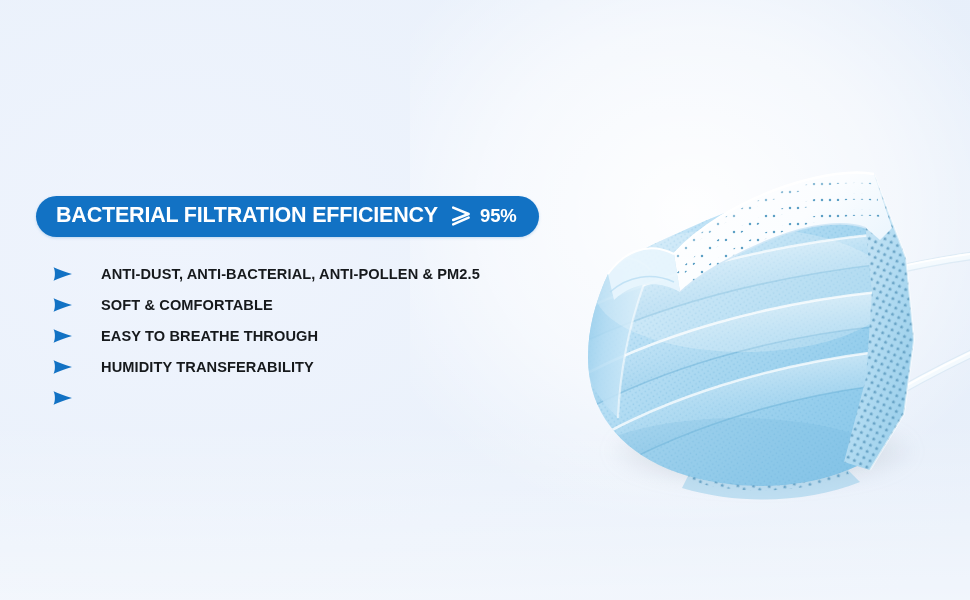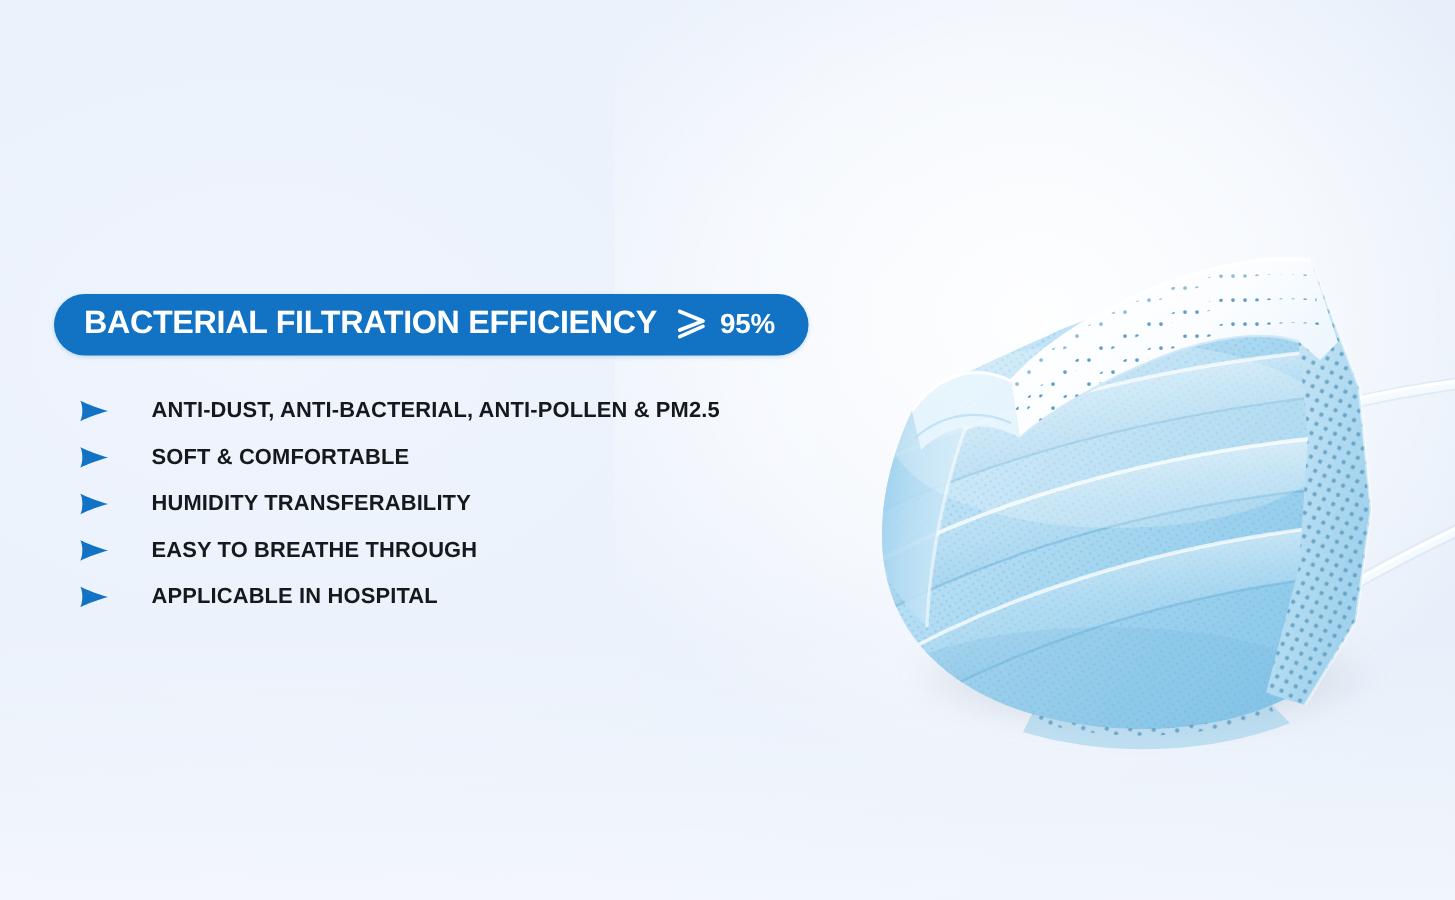--- a/index.html
+++ b/index.html
@@ -360,34 +360,33 @@
           </svg>
         </span>
         <span class="feature-label">SOFT &amp; COMFORTABLE</span>
       </li>
       <li class="feature-item">
         <span class="arrow-icon">
           <svg viewBox="0 0 21 16" xmlns="http://www.w3.org/2000/svg" aria-hidden="true">
             <path d="M1.5 1.2 C6.5 3.6 13.5 6.2 20 8 C13.5 9.8 6.5 12.4 1.5 14.8 C3.4 11.6 3.4 4.4 1.5 1.2 Z" fill="#1272c4"></path>
           </svg>
         </span>
+        <span class="feature-label">EASY TO BREATHE THROUGH</span>
+      </li>
+      <li class="feature-item">
+        <span class="arrow-icon">
+          <svg viewBox="0 0 21 16" xmlns="http://www.w3.org/2000/svg" aria-hidden="true">
+            <path d="M1.5 1.2 C6.5 3.6 13.5 6.2 20 8 C13.5 9.8 6.5 12.4 1.5 14.8 C3.4 11.6 3.4 4.4 1.5 1.2 Z" fill="#1272c4"></path>
+          </svg>
+        </span>
         <span class="feature-label">HUMIDITY TRANSFERABILITY</span>
       </li>
       <li class="feature-item">
         <span class="arrow-icon">
           <svg viewBox="0 0 21 16" xmlns="http://www.w3.org/2000/svg" aria-hidden="true">
             <path d="M1.5 1.2 C6.5 3.6 13.5 6.2 20 8 C13.5 9.8 6.5 12.4 1.5 14.8 C3.4 11.6 3.4 4.4 1.5 1.2 Z" fill="#1272c4"></path>
           </svg>
         </span>
-        <span class="feature-label">EASY TO BREATHE THROUGH</span>
-      </li>
-      <li class="feature-item">
-        <span class="arrow-icon">
-          <svg viewBox="0 0 21 16" xmlns="http://www.w3.org/2000/svg" aria-hidden="true">
-            <path d="M1.5 1.2 C6.5 3.6 13.5 6.2 20 8 C13.5 9.8 6.5 12.4 1.5 14.8 C3.4 11.6 3.4 4.4 1.5 1.2 Z" fill="#1272c4"></path>
-          </svg>
-        </span>
-        <span class="feature-label">APPLICABLE IN HOSPITAL</span>
       </li>
     </ul>
 
   </div>
 </div>
 
 </body></html>

